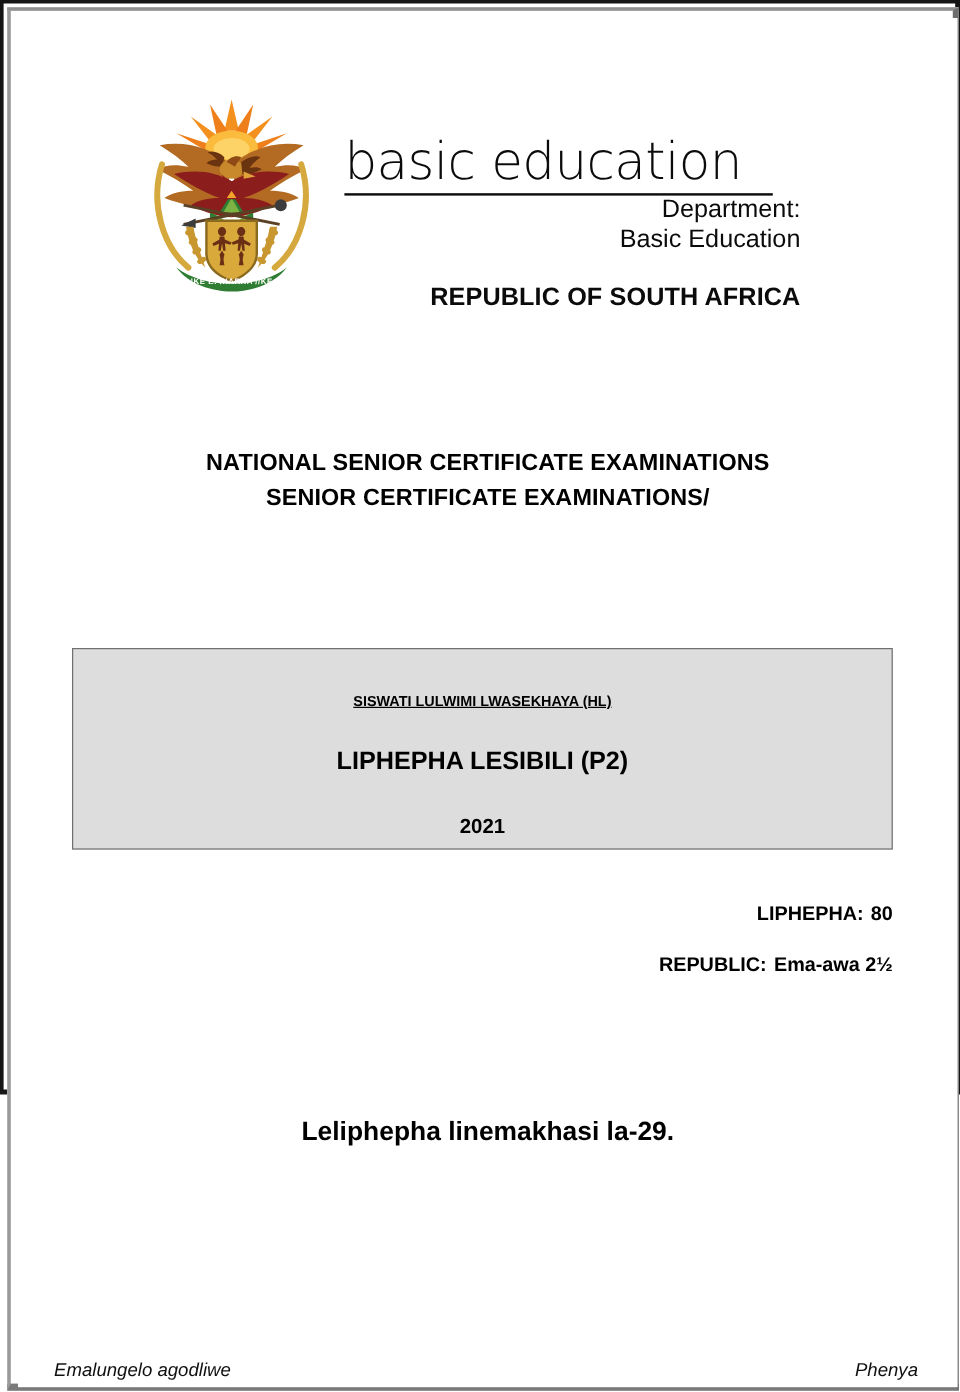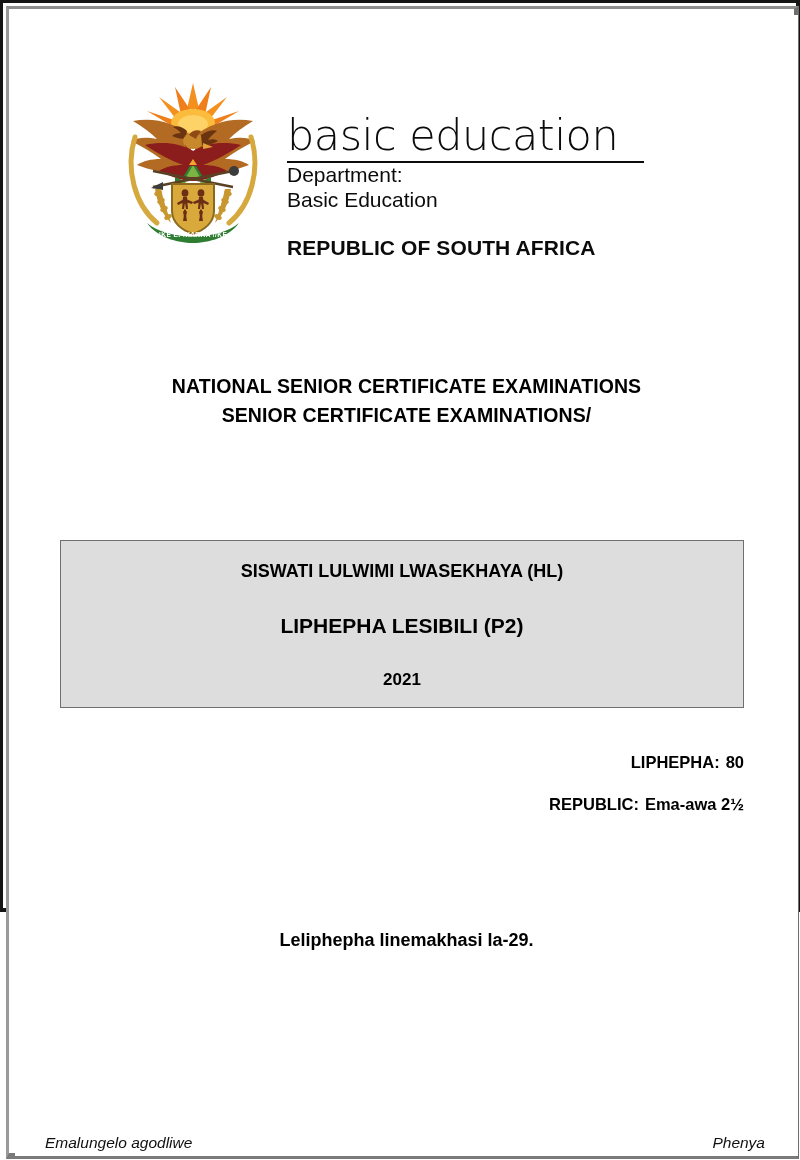--- a/index.html
+++ b/index.html
@@ -84,20 +84,21 @@
     height: 2px;
     background: #0b0b0b;
     margin-top: 2px;
   }
   .dept-line {
     font-family: "Liberation Sans", sans-serif;
     font-size: 21px;
     line-height: 24.5px;
     color: #0b0b0b;
     white-space: nowrap;
+    text-align: right;
   }
   .dept-line.strong { font-weight: bold; letter-spacing: 0.1px; margin-top: 24px; }
 
   
   .exam-heading {
     position: absolute;
     left: 0;
     top: 357px;
     width: 783px;
     text-align: center;
@@ -120,21 +121,21 @@
     box-sizing: border-box;
     background: #dddddd;
     border: 1px solid #6f6f6f;
   }
   .subject-panel .row {
     text-align: center;
     font-family: "Liberation Sans", sans-serif;
     font-weight: bold;
     color: #000000;
   }
-  .subject-panel .r1 { font-size: 18px; margin-top: 20px; }
+  .subject-panel .r1 { font-size: 12px; margin-top: 36px; text-decoration: underline; }
   .subject-panel .r2 { font-size: 21px; margin-top: 32px; }
   .subject-panel .r3 { font-size: 17px; margin-top: 32px; }
 
   
   .meta-block {
     position: absolute;
     left: 0;
     top: 738px;
     width: 729px;
     text-align: right;
@@ -149,21 +150,21 @@
 
   
   .page-note {
     position: absolute;
     left: 0;
     top: 915px;
     width: 783px;
     text-align: center;
     font-family: "Liberation Sans", sans-serif;
     font-weight: bold;
-    font-size: 18px;
+    font-size: 22px;
     color: #000000;
   }
 
   
   .footer {
     position: absolute;
     left: 30px;
     top: 1119px;
     width: 720px;
     display: flex;

